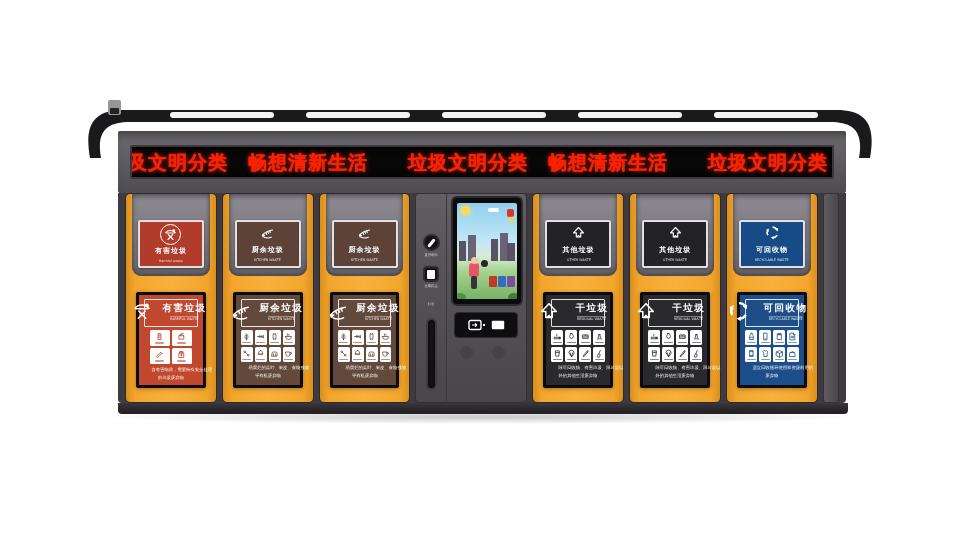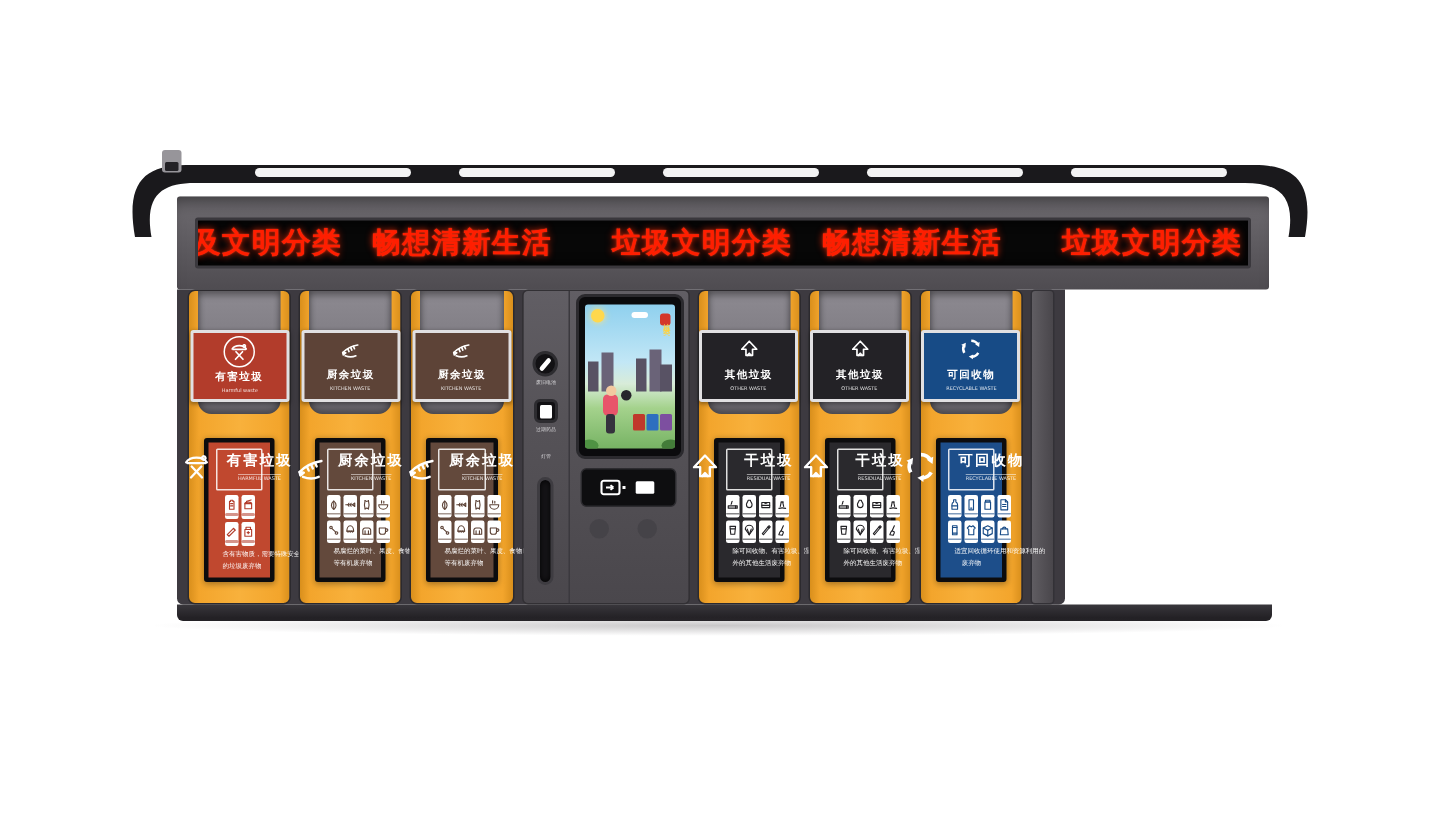--- a/index.html
+++ b/index.html
@@ -16,21 +16,21 @@
   .fascia { position:absolute; left:118px; top:131px; width:728px; height:62px;
     background:linear-gradient(180deg,#6e6b70 0%,#5d5a5f 55%,#4f4c51 100%);
     box-shadow:inset 0 10px 12px -8px rgba(0,0,0,.55); border-radius:2px; }
   .ticker { position:absolute; left:12px; right:12px; top:14px; height:34px; background:#070707;
     border:2px solid #3a383d; border-radius:2px; overflow:hidden; box-shadow:inset 0 0 8px #000; }
   .ticker-text { position:absolute; left:-4px; top:0; height:30px; line-height:30px; white-space:nowrap;
     font-size:19px; font-weight:bold; color:#ff1e00; letter-spacing:1px;
     text-shadow:0 0 5px rgba(255,40,0,.9), 0 0 1px #ff5030; }
 
   
-  .bodybox { position:absolute; left:118px; top:193px; width:592px; height:210px; background:#3d3a40;
+  .bodybox { position:absolute; left:118px; top:193px; width:728px; height:210px; background:#3d3a40;
     border-radius:0 0 4px 4px; }
   .doors-row { position:absolute; inset:0; display:flex; gap:5px; padding:0 7px; }
   .door { flex:1 1 0; position:relative; border-radius:5px; border:1px solid #2c2a2e;
     background:linear-gradient(90deg,#d98f1c 0%,#f3a52c 10%,#f8b13c 50%,#f3a52c 90%,#d98f1c 100%); }
   .hopper { position:absolute; left:6px; right:6px; top:0; height:82px; border-radius:0 0 9px 9px;
     background:linear-gradient(180deg,#8d8a91 0%,#7b787f 55%,#6c6970 100%);
     box-shadow:inset 0 -3px 5px rgba(0,0,0,.3), inset 0 3px 4px rgba(0,0,0,.35); }
   .sign { position:absolute; left:50%; transform:translateX(-50%); top:26px; width:66px; height:48px;
     border:2.5px solid #e1e0e2; border-radius:2px; display:flex; flex-direction:column;
     align-items:center; justify-content:center; gap:1px; box-shadow:0 1px 3px rgba(0,0,0,.4); }

